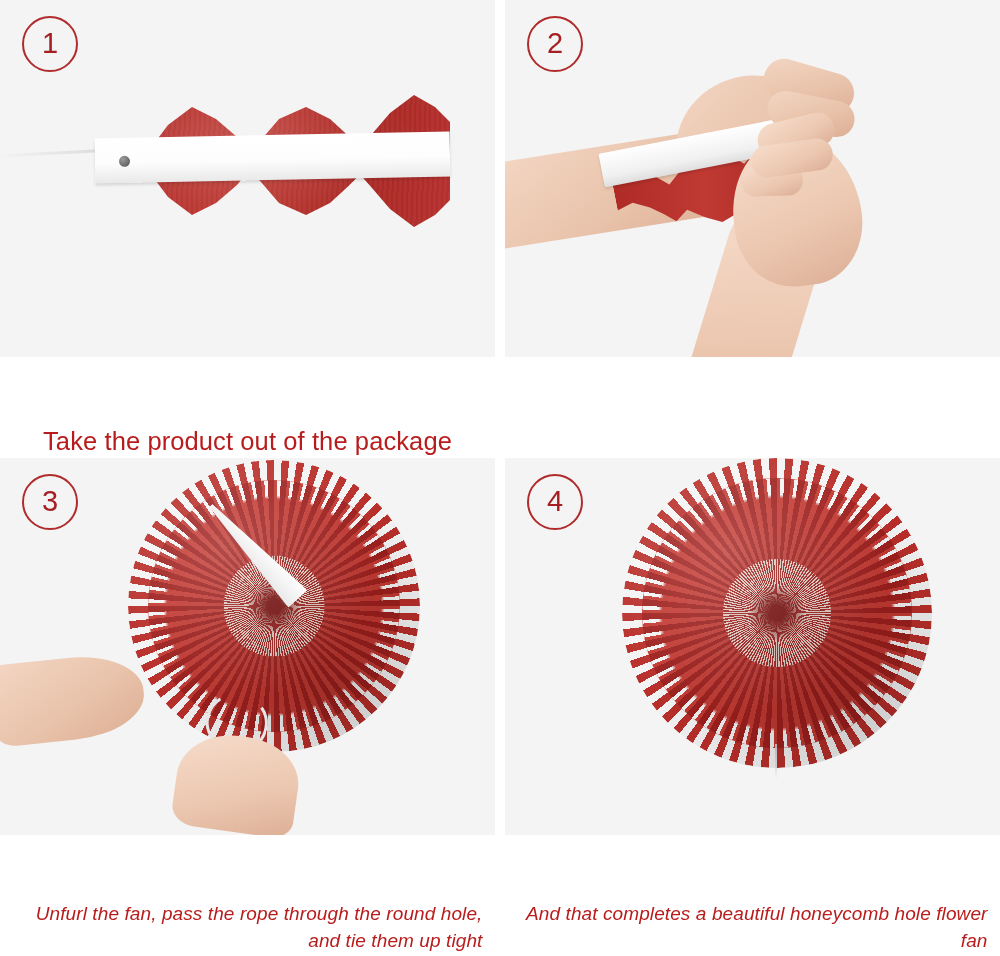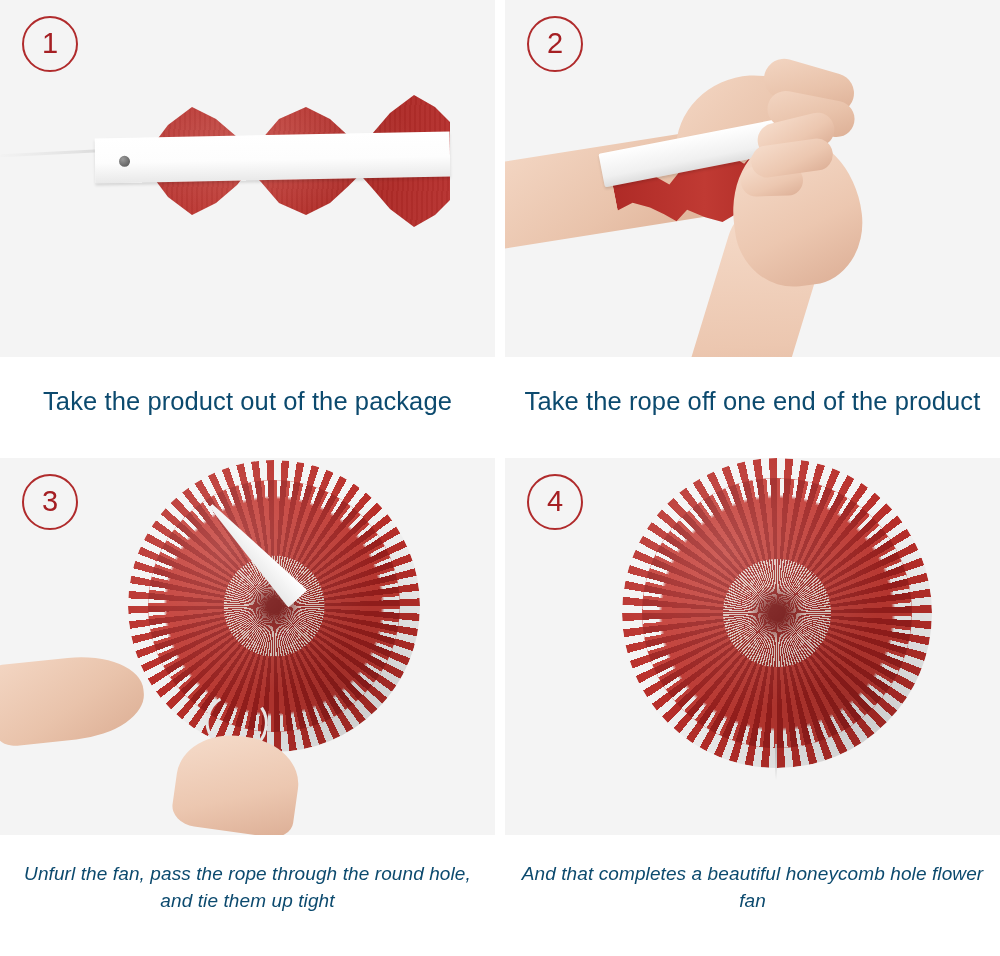--- a/index.html
+++ b/index.html
@@ -68,26 +68,27 @@
   .caption {
     flex: 1 1 auto;
     display: flex;
     align-items: flex-start;
     justify-content: center;
     padding-top: 26px;
     box-sizing: border-box;
   }
   .caption span {
     display: block;
-    color: #0c4a6e;
+    color: #b91c1c;
     font-size: 25.5px;
     line-height: 1.42;
-    text-align: center;
+    text-align: right;
     letter-spacing: .1px;
     max-width: 470px;
+    margin-top: 40px;
   }
   .step-3 .caption span, .step-4 .caption span { font-size: 19px; font-style: italic; }
 
   
   .folded-wrap {
     position: absolute;
     left: 95px;
     top: 86px;
     width: 355px;
     height: 150px;
@@ -389,23 +390,20 @@
           <div class="finger-l1 skin-a"></div>
           <div class="finger-l2 skin-a"></div>
 
           <div class="arm-r skin-b"></div>
           <div class="hand-r skin-b"></div>
           <div class="thumb-r skin-b"></div>
           <div class="finger-r1 skin-b"></div>
           <div class="finger-r2 skin-b"></div>
         </div>
       </div>
-      <div class="caption">
-        <span>Take the rope off one end of the product</span>
-      </div>
     </div>
 
     <div class="step step-3">
       <div class="photo">
         <div class="badge">3</div>
 
         <div class="rosette rosette-3">
           <div class="spikes"></div>
           <div class="disc"></div>
           <div class="ring-holes"></div>

